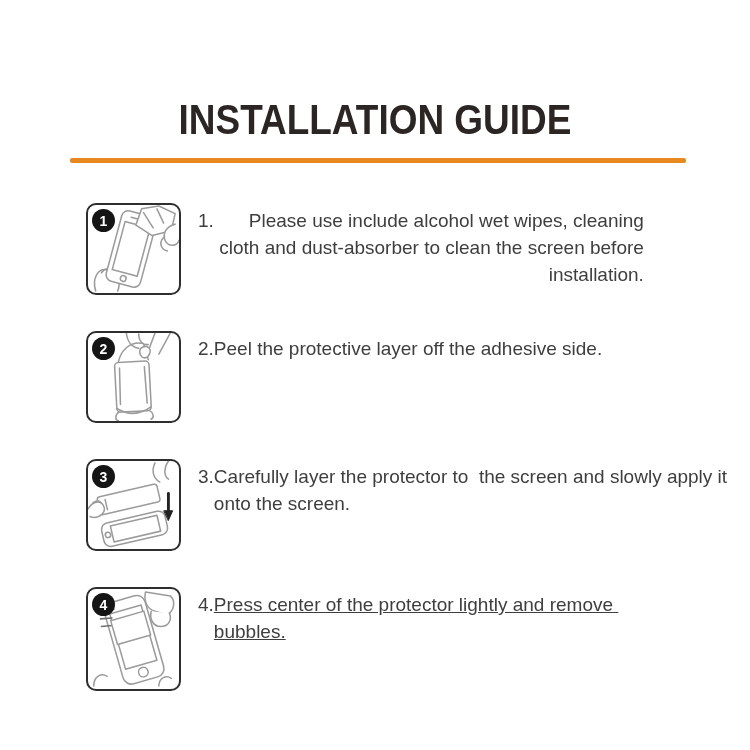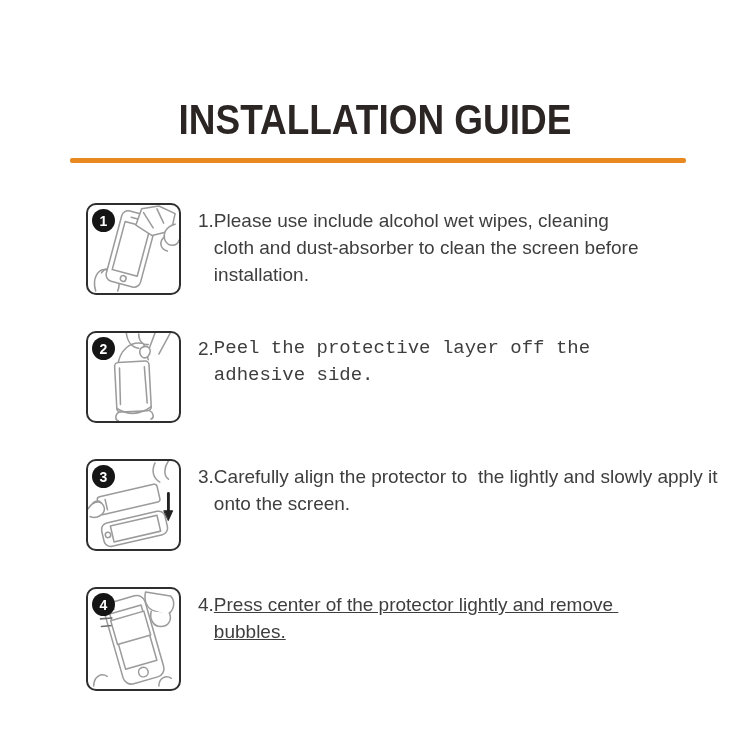--- a/index.html
+++ b/index.html
@@ -60,22 +60,22 @@
   .art { position: absolute; top: 0; left: 0; width: 100%; height: 100%; }
   .text {
     display: flex;
     margin: 4px 0 0 17px;
     font-size: 19px;
     line-height: 27px;
     color: #3e3e3e;
   }
   .num { flex: none; white-space: pre; }
   .body { white-space: pre-wrap; }
-  .step.s1 .body { max-width: 430px; }
-  .step.s2 .body { max-width: 470px; font-family: Liberation Mono, monospace; }
+  .step.s1 .body { max-width: 430px; text-align: right; }
+  .step.s2 .body { max-width: 470px; }
   .step.s3 .body { max-width: 515px; }
   .step.s4 .body { max-width: 455px; text-decoration: underline; }
 </style>
 </head>
 <body>
 
 <div class="page">
 
   <h1 class="title">INSTALLATION GUIDE</h1>
   <div class="divider"></div>
@@ -158,21 +158,21 @@
             </g>
             <g stroke="#222222" fill="#222222">
               <path d="M84,34 L84,53" stroke-width="3" fill="none"></path>
               <path d="M79.5,52 L88.5,52 L84,62 Z" stroke-width="1"></path>
             </g>
           </g>
         </svg>
       </figure>
       <p class="text">
           <span class="num">3.</span>
-          <span class="body">Carefully align the protector to  the lightly and slowly apply it onto the screen.</span>
+          <span class="body">Carefully layer the protector to  the screen and slowly apply it onto the screen.</span>
         </p>
     </section>
 
     <section class="step s4">
       <figure class="figure" style="margin:0;">
         <span class="badge">4</span>
         <svg class="art" viewBox="0 0 95 102">
           <g stroke="#9b9b9b" fill="none" stroke-width="1.6" stroke-linejoin="round" stroke-linecap="round">
             <g transform="rotate(-16 48 55)">
               <rect x="27" y="8" width="44" height="88" rx="9" fill="#ffffff"></rect>

